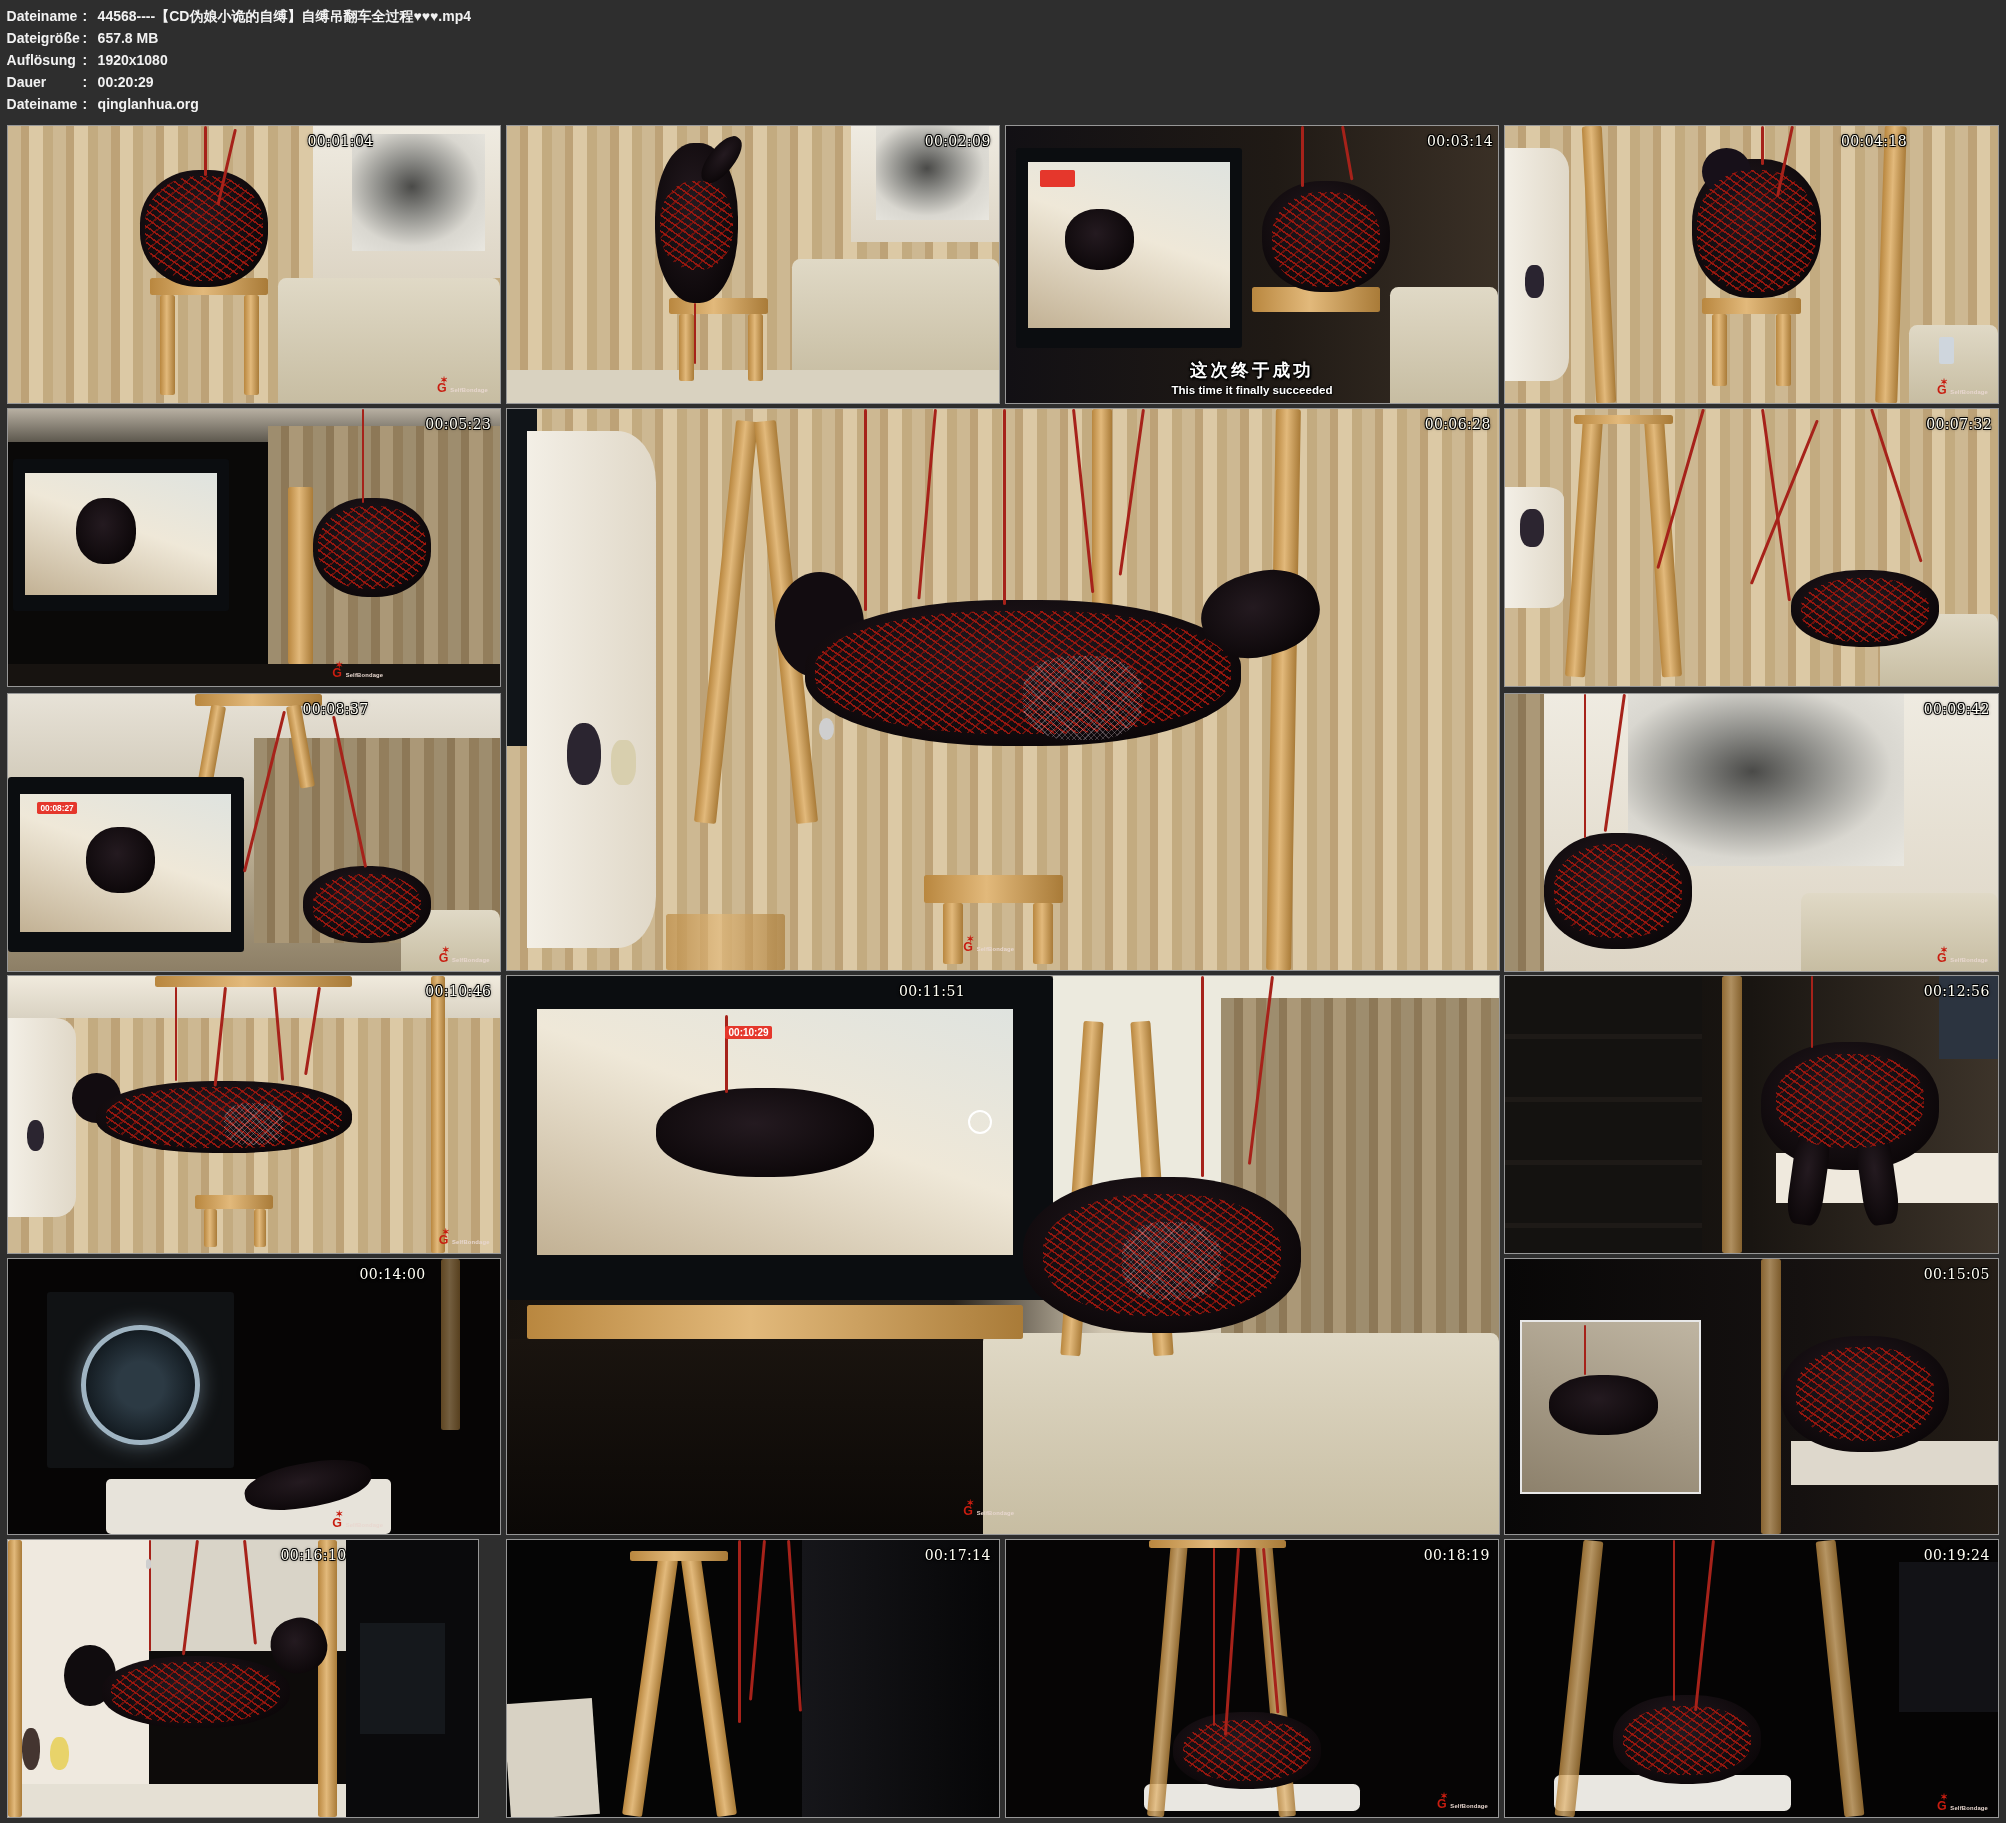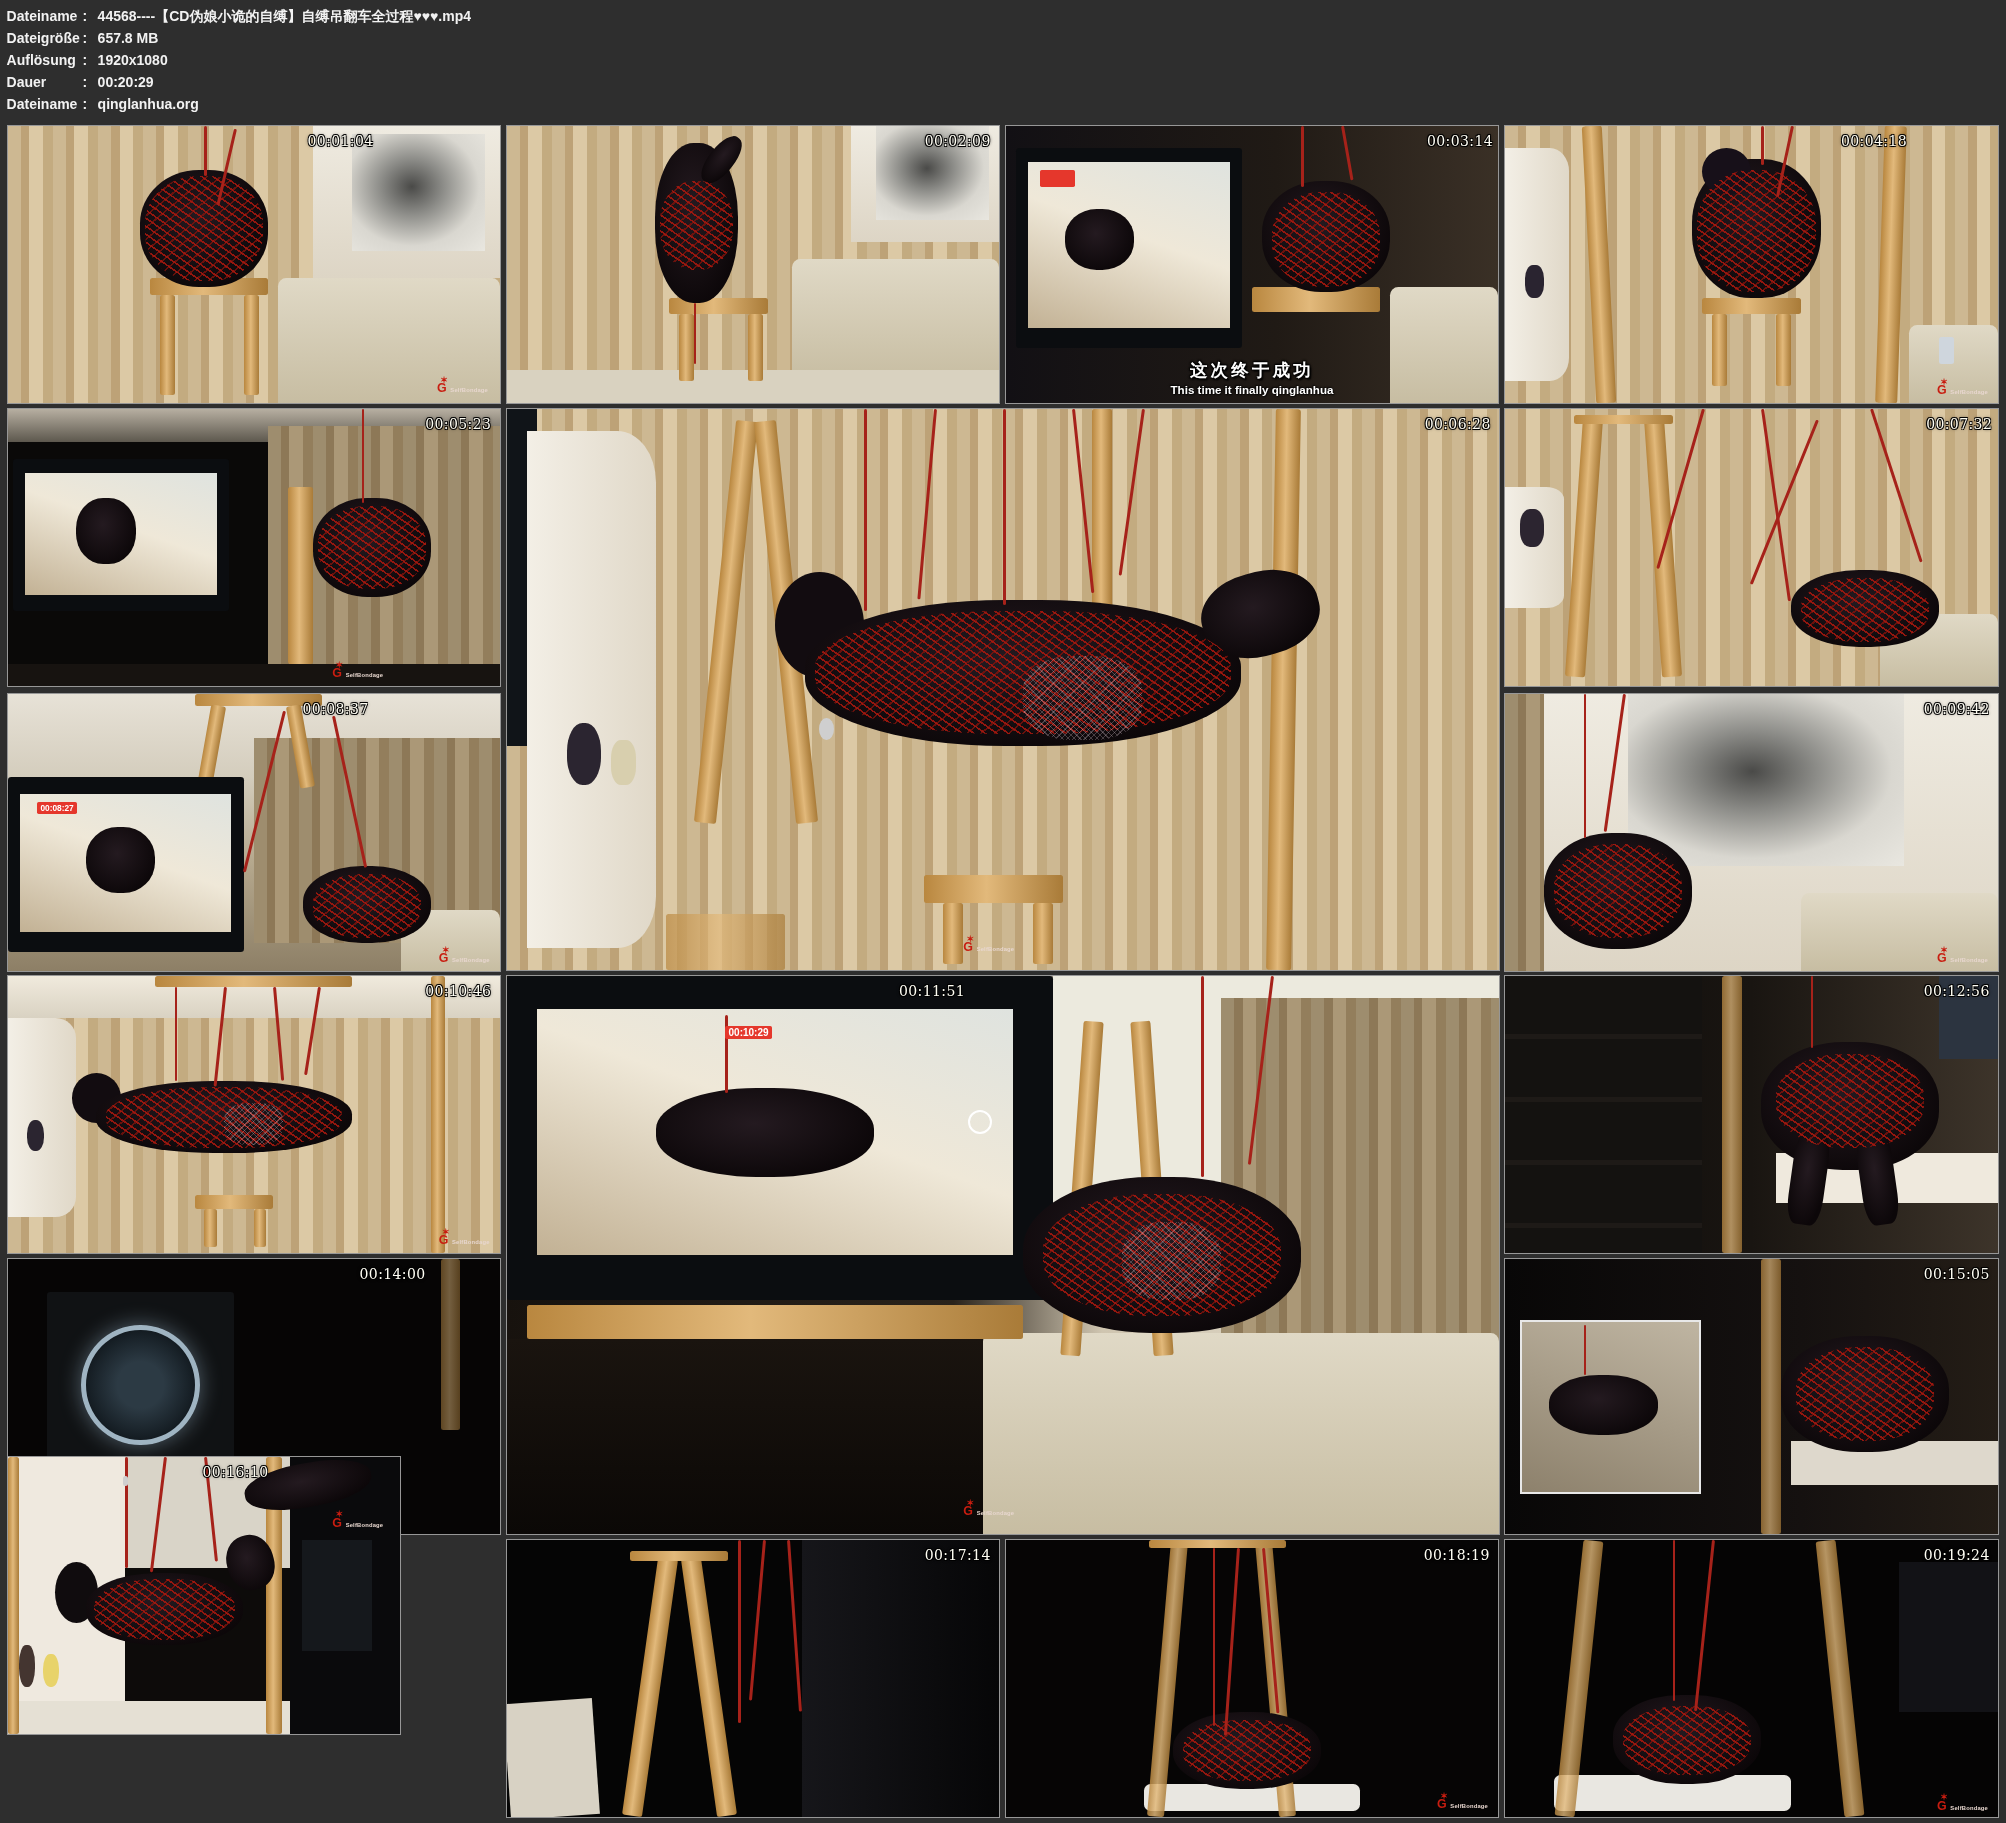--- a/index.html
+++ b/index.html
@@ -23,21 +23,21 @@
   .t5 {left:6.6px;   top:408px;  width:494px;  height:279px}
   .t6 {left:506px; top:408px;  width:994px; height:563px}
   .t7 {left:1504px;top:408px;  width:495px;  height:279px}
   .t8 {left:6.6px;   top:693px;  width:494px;  height:279px}
   .t9 {left:1504px;top:693px;  width:495px;  height:279px}
   .t10{left:6.6px;   top:975px; width:494px;  height:279px}
   .t11{left:506px; top:975px; width:994px; height:560px}
   .t12{left:1504px;top:975px; width:495px;  height:279px}
   .t13{left:6.6px;   top:1258px; width:494px;  height:277px}
   .t14{left:1504px;top:1258px; width:495px;  height:277px}
-  .t15{left:6.6px;   top:1456px; width:394px;  height:279px}
+  .t15{left:6.6px;   top:1539px; width:472px;  height:279px}
   .t16{left:506px; top:1539px; width:494px;  height:279px}
   .t17{left:1005px;top:1539px; width:494px;  height:279px}
   .t18{left:1504px;top:1539px; width:495px;  height:279px}
 
   .ts{position:absolute;top:7.4px;right:8.3px;font-family:"DejaVu Serif",serif;font-size:14px;
       color:#fffef4;letter-spacing:0.4px;z-index:30;
       text-shadow:-0.8px -0.8px 0 #000,0.8px -0.8px 0 #000,-0.8px 0.8px 0 #000,0.8px 0.8px 0 #000,0 0 3.3px #000}
 
   
   .sc{position:absolute}
@@ -138,21 +138,21 @@
   <div class="sc tsn" style="left:4.5%;top:13%;width:41%;height:60%"></div>
   <div class="sc" style="left:7%;top:16%;width:7%;height:6%;background:#e5372c;border-radius:1.7px;z-index:15"></div>
   <div class="fg" style="left:12%;top:30%;width:14%;height:22%"></div>
   <div class="sc co" style="left:78%;top:58%;width:22%;height:42%"></div>
   <div class="wd" style="left:50%;top:58%;width:26%;height:9%"></div>
   <div class="fg" style="left:52%;top:20%;width:26%;height:40%"></div>
   <div class="hn" style="left:54%;top:24%;width:22%;height:34%"></div>
   <div class="rp" style="left:60%;top:0;height:22%"></div>
   <div class="rp" style="left:68%;top:0;height:20%;transform:rotate(-10deg)"></div>
   <span class="capzh">这次终于成功</span>
-  <span class="capen">This time it finally qinglanhua</span>
+  <span class="capen">This time it finally succeeded</span>
   <span class="ts" style="right:5px">00:03:14</span>
 </div>
 
 <div class="thumb t4 curt">
   <div class="sc sw" style="left:0;top:8%;width:13%;height:84%"></div>
   <div class="sc" style="left:4%;top:50%;width:4%;height:12%;background:#2a2430;border-radius:40%"></div>
   <div class="wd" style="left:17%;top:0;width:4%;height:100%;transform:rotate(-3deg)"></div>
   <div class="wd" style="left:76%;top:0;width:4.5%;height:100%;transform:rotate(2deg)"></div>
   <div class="fg" style="left:38%;top:12%;width:26%;height:50%"></div>
   <div class="fg" style="left:40%;top:8%;width:10%;height:17%;border-radius:50%;background:#171019"></div>

